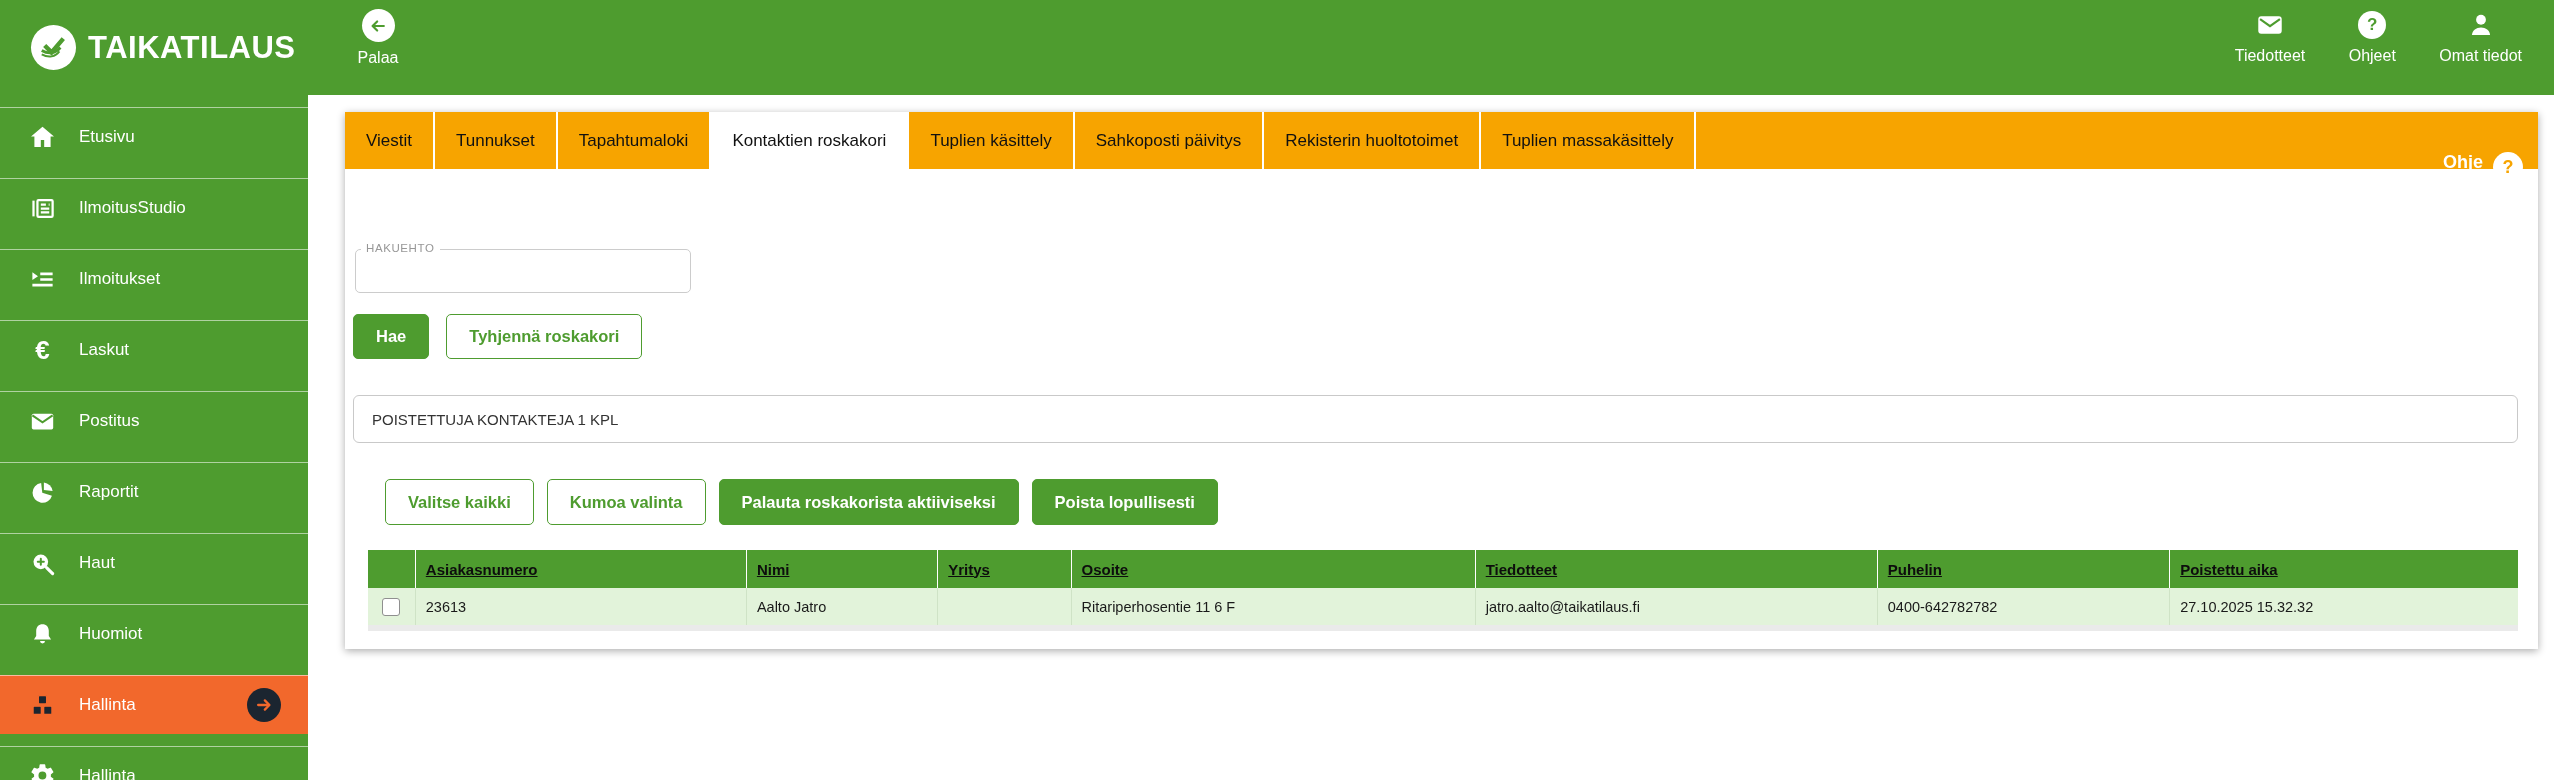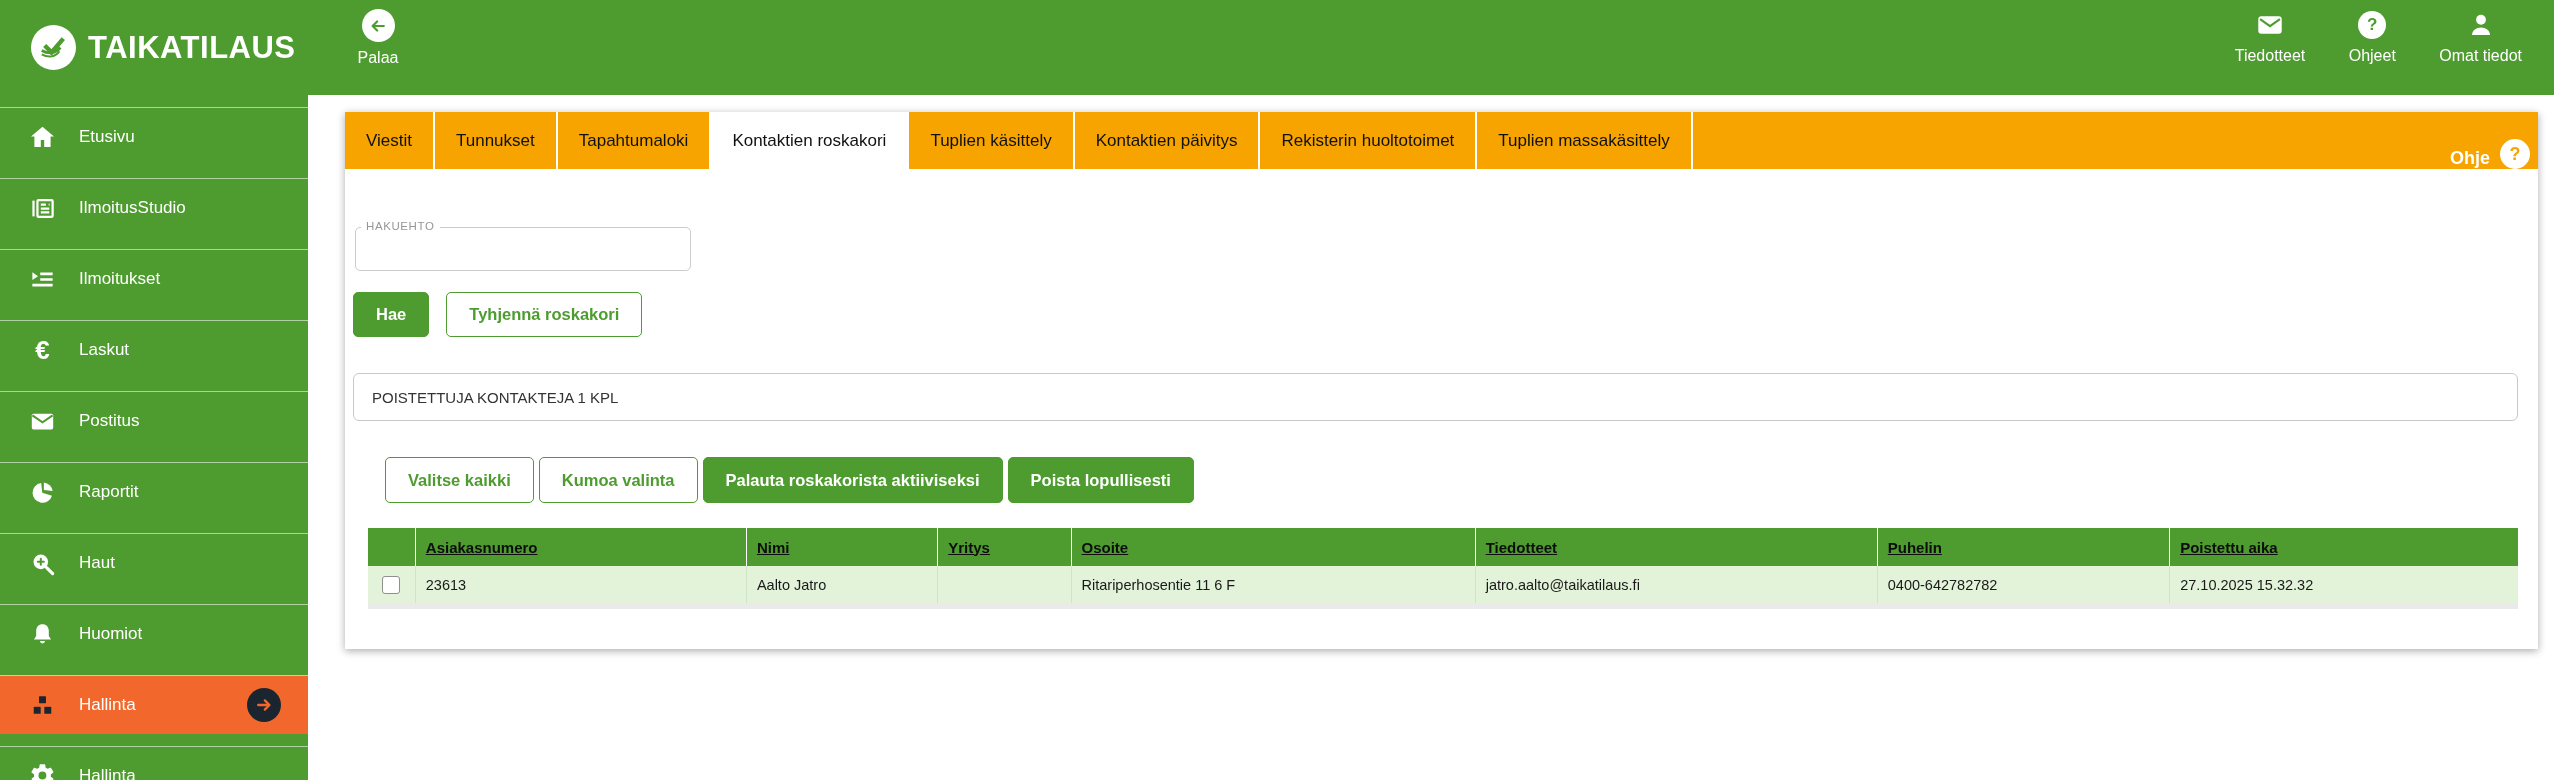--- a/index.html
+++ b/index.html
@@ -42,42 +42,42 @@
 
   
   .card { position:absolute; left:345px; top:112px; width:2193px; height:537px; background:#fff;
           box-shadow:0 2px 8px rgba(0,0,0,.33); }
 
   .tabbar { height:57px; background:#f7a400; display:flex; align-items:stretch; }
   .tab { display:flex; align-items:center; padding:0 21px; font-size:17px; color:#111;
          border-right:2px solid #fff; cursor:pointer; white-space:nowrap; }
   .tab.active { background:#fff; }
   .tab-spacer { flex:1; }
-  .tab-help { display:flex; align-items:flex-end; gap:10px; padding-right:8px; cursor:pointer; }
+  .tab-help { display:flex; align-items:flex-start; gap:10px; padding-right:15px; cursor:pointer;margin-top:40px; }
   .tab-help-label { color:#fff; font-weight:bold; font-size:18px; }
   .help-circle { width:30px; height:30px; border-radius:50%; background:#fff; color:#f7a400;
                  font-weight:bold; font-size:18px; display:flex; align-items:center; justify-content:center; }
 
   .card-body { padding:0 20px 0 8px; }
 
-  .field { position:relative; margin-top:58px; margin-left:2px; width:336px; height:44px;
+  .field { position:relative; margin-top:80px; margin-left:2px; width:336px; height:44px;
            border:1px solid #ccc; border-radius:5px; background:#fff; }
   .field-label { position:absolute; top:-8px; left:5px; background:#fff; padding:0 5px;
                  font-size:11.5px; color:#979797; letter-spacing:.6px; }
   .field-input { position:absolute; left:0; top:0; width:100%; height:100%; border:none; outline:none;
                  background:transparent; padding:0 12px; font-size:15px; color:#222; border-radius:5px; }
 
   .btn { display:inline-flex; align-items:center; justify-content:center; height:45px; border-radius:5px;
          font-family:"Liberation Sans", sans-serif; font-weight:bold; font-size:16.5px; cursor:pointer;
          border:1.5px solid #4e9c2f; padding:0 22px; white-space:nowrap; }
   .btn.filled { background:#4e9c2f; color:#fff; }
   .btn.outline { background:#fff; color:#4e9c2f; }
 
   .row1 { margin-top:21px; display:flex; gap:17px; }
-  .row2 { margin-top:36px; display:flex; gap:5px;padding-left:32px; }
+  .row2 { margin-top:36px; display:flex; gap:13px;padding-left:32px; }
   .row2 .btn { height:46px; }
 
   .summary-box { margin-top:36px; height:48px; border:1px solid #c9c9c9; border-radius:6px;
                  display:flex; align-items:center; padding-left:18px; font-size:15px; color:#333; }
 
   .table-wrap { margin-top:25px;padding-left:15px; }
   table { width:100%; border-collapse:collapse; table-layout:fixed; }
   thead tr { background:#4e9c2f; height:38px; }
   th { text-align:left; padding-left:10px; font-size:15px; color:#0d0d0d; font-weight:bold;
        text-decoration:underline; border-right:1px solid rgba(255,255,255,.45); cursor:pointer;
@@ -256,21 +256,21 @@
   </div>
 
   <div class="card">
 
     <div class="tabbar">
       <div class="tab">Viestit</div>
       <div class="tab">Tunnukset</div>
       <div class="tab">Tapahtumaloki</div>
       <div class="tab active">Kontaktien roskakori</div>
       <div class="tab">Tuplien käsittely</div>
-      <div class="tab">Kontaktien päivitys</div>
+      <div class="tab">Sahkoposti päivitys</div>
       <div class="tab">Rekisterin huoltotoimet</div>
       <div class="tab">Tuplien massakäsittely</div>
       <div class="tab-spacer"></div>
       <div class="tab-help">
         <span class="tab-help-label">Ohje</span>
         <span class="help-circle">?</span>
       </div>
     </div>
 
     <div class="card-body">

